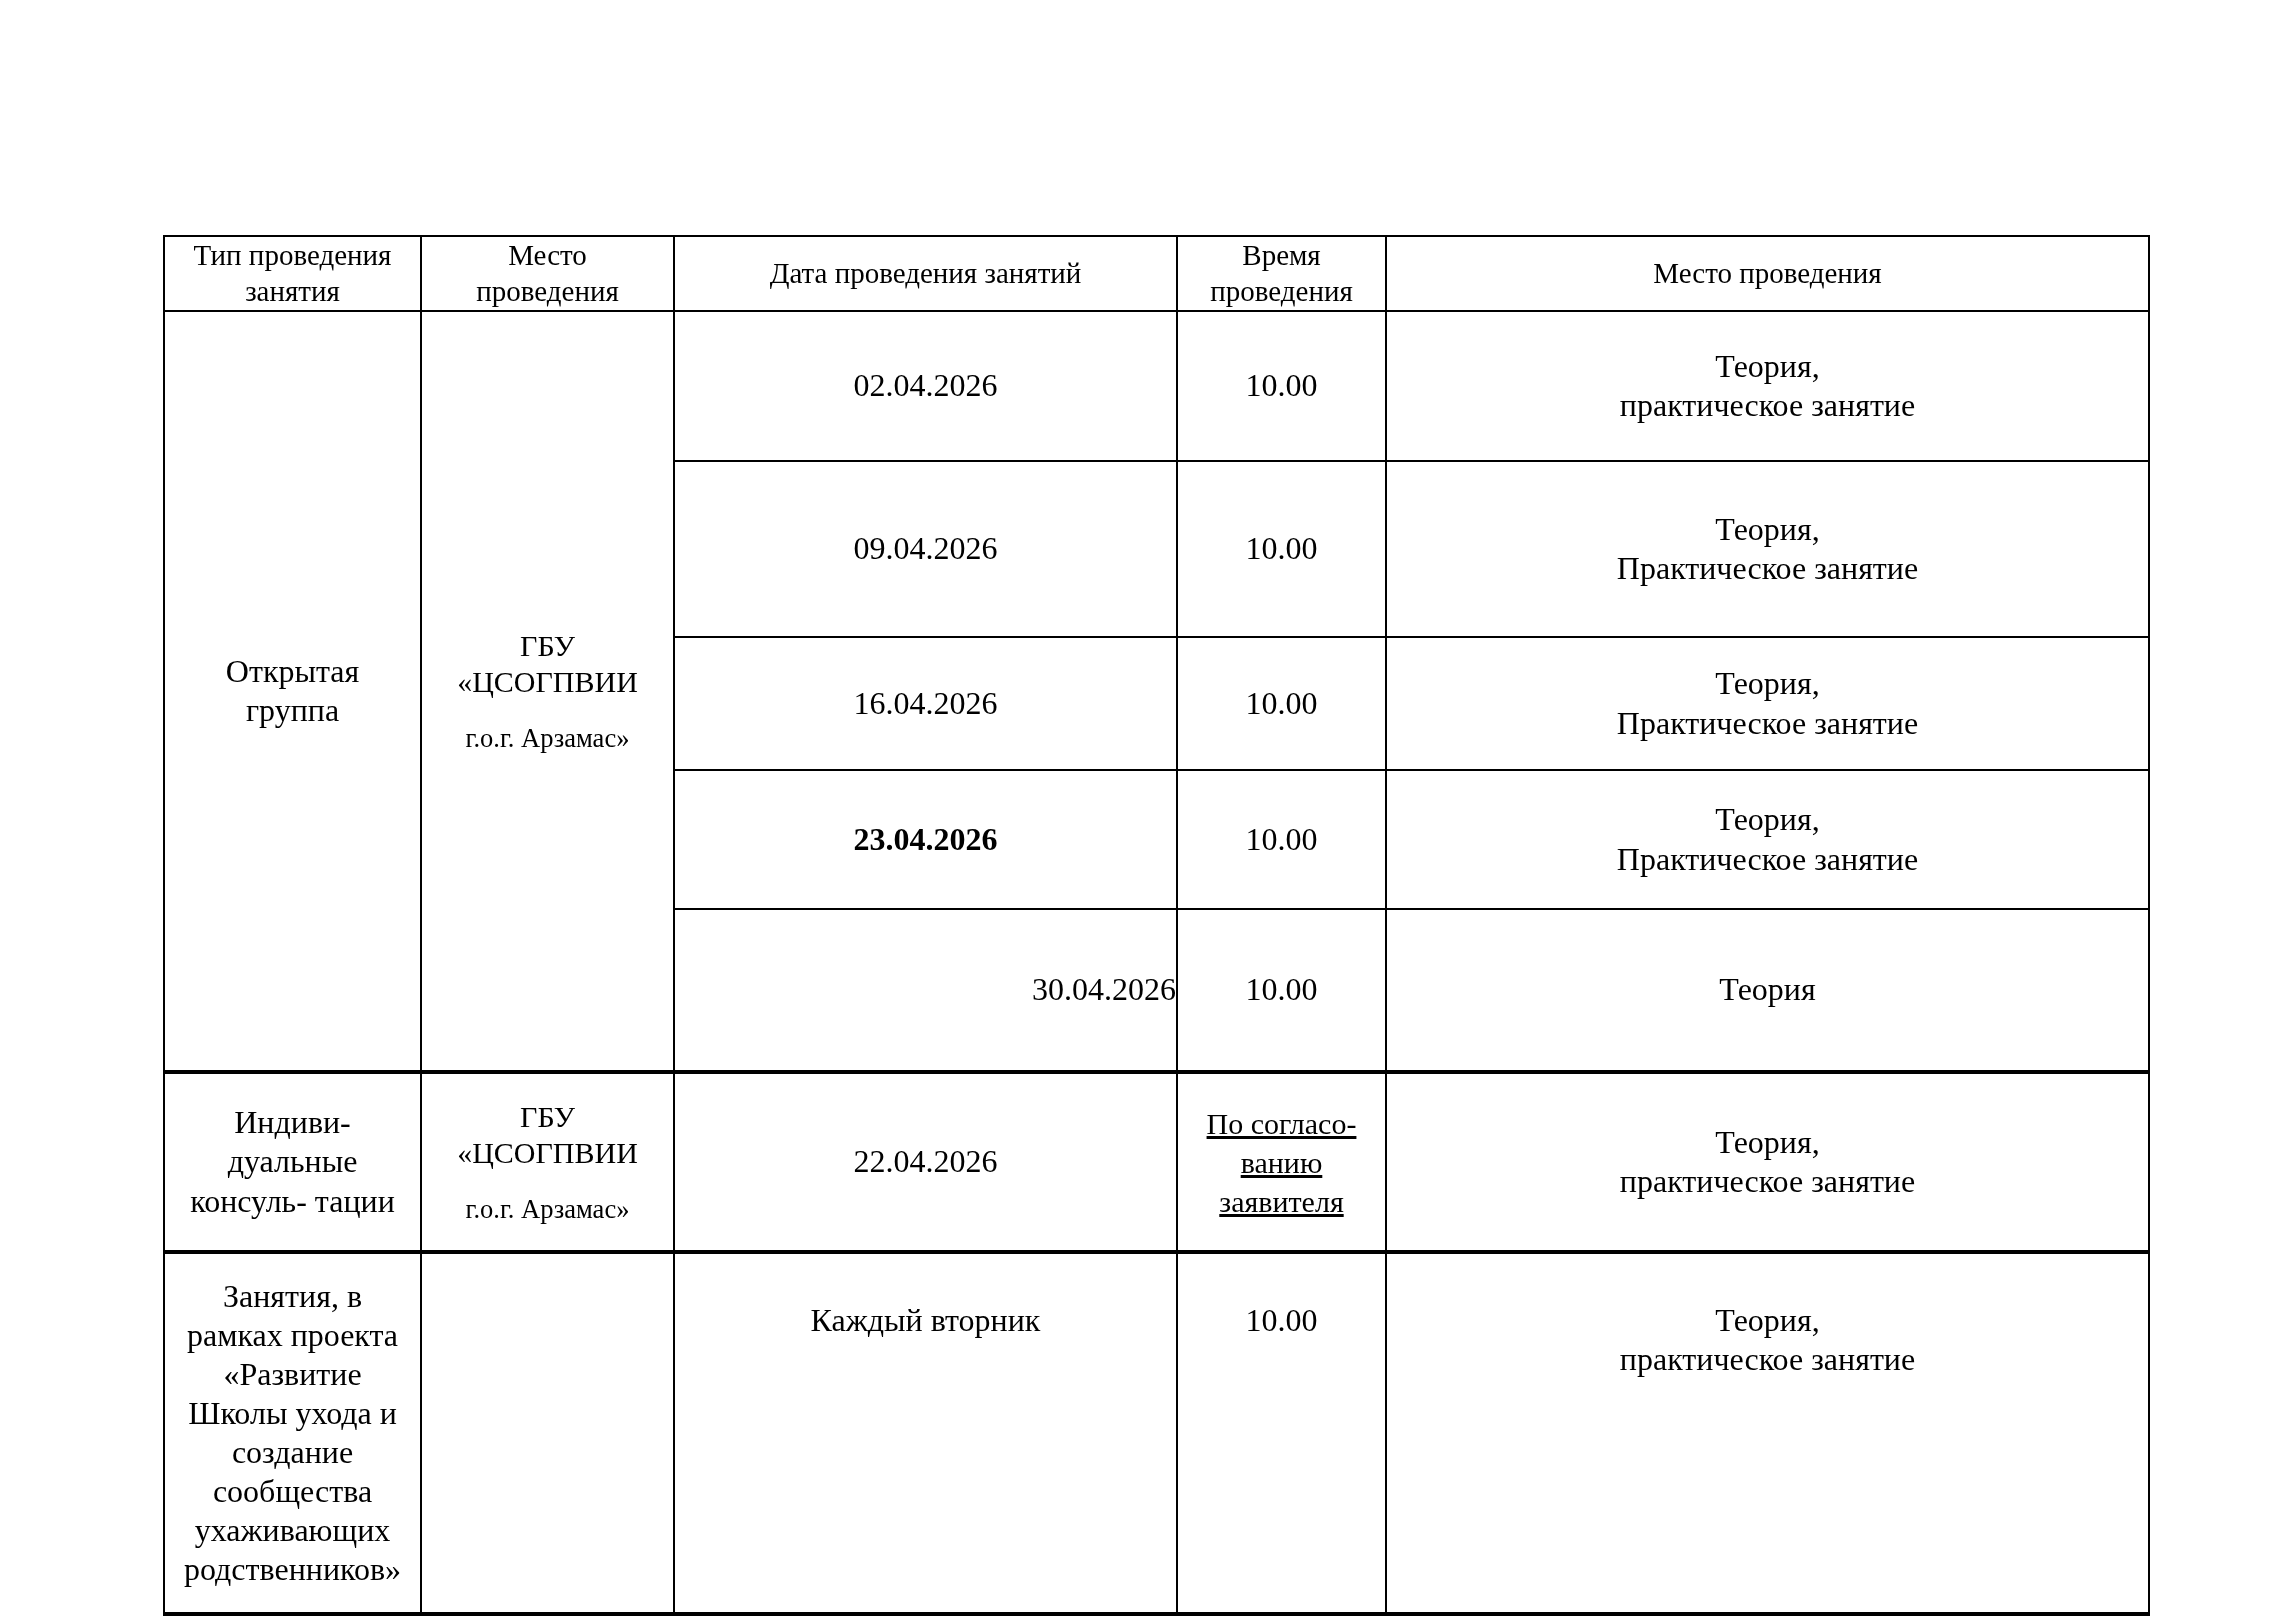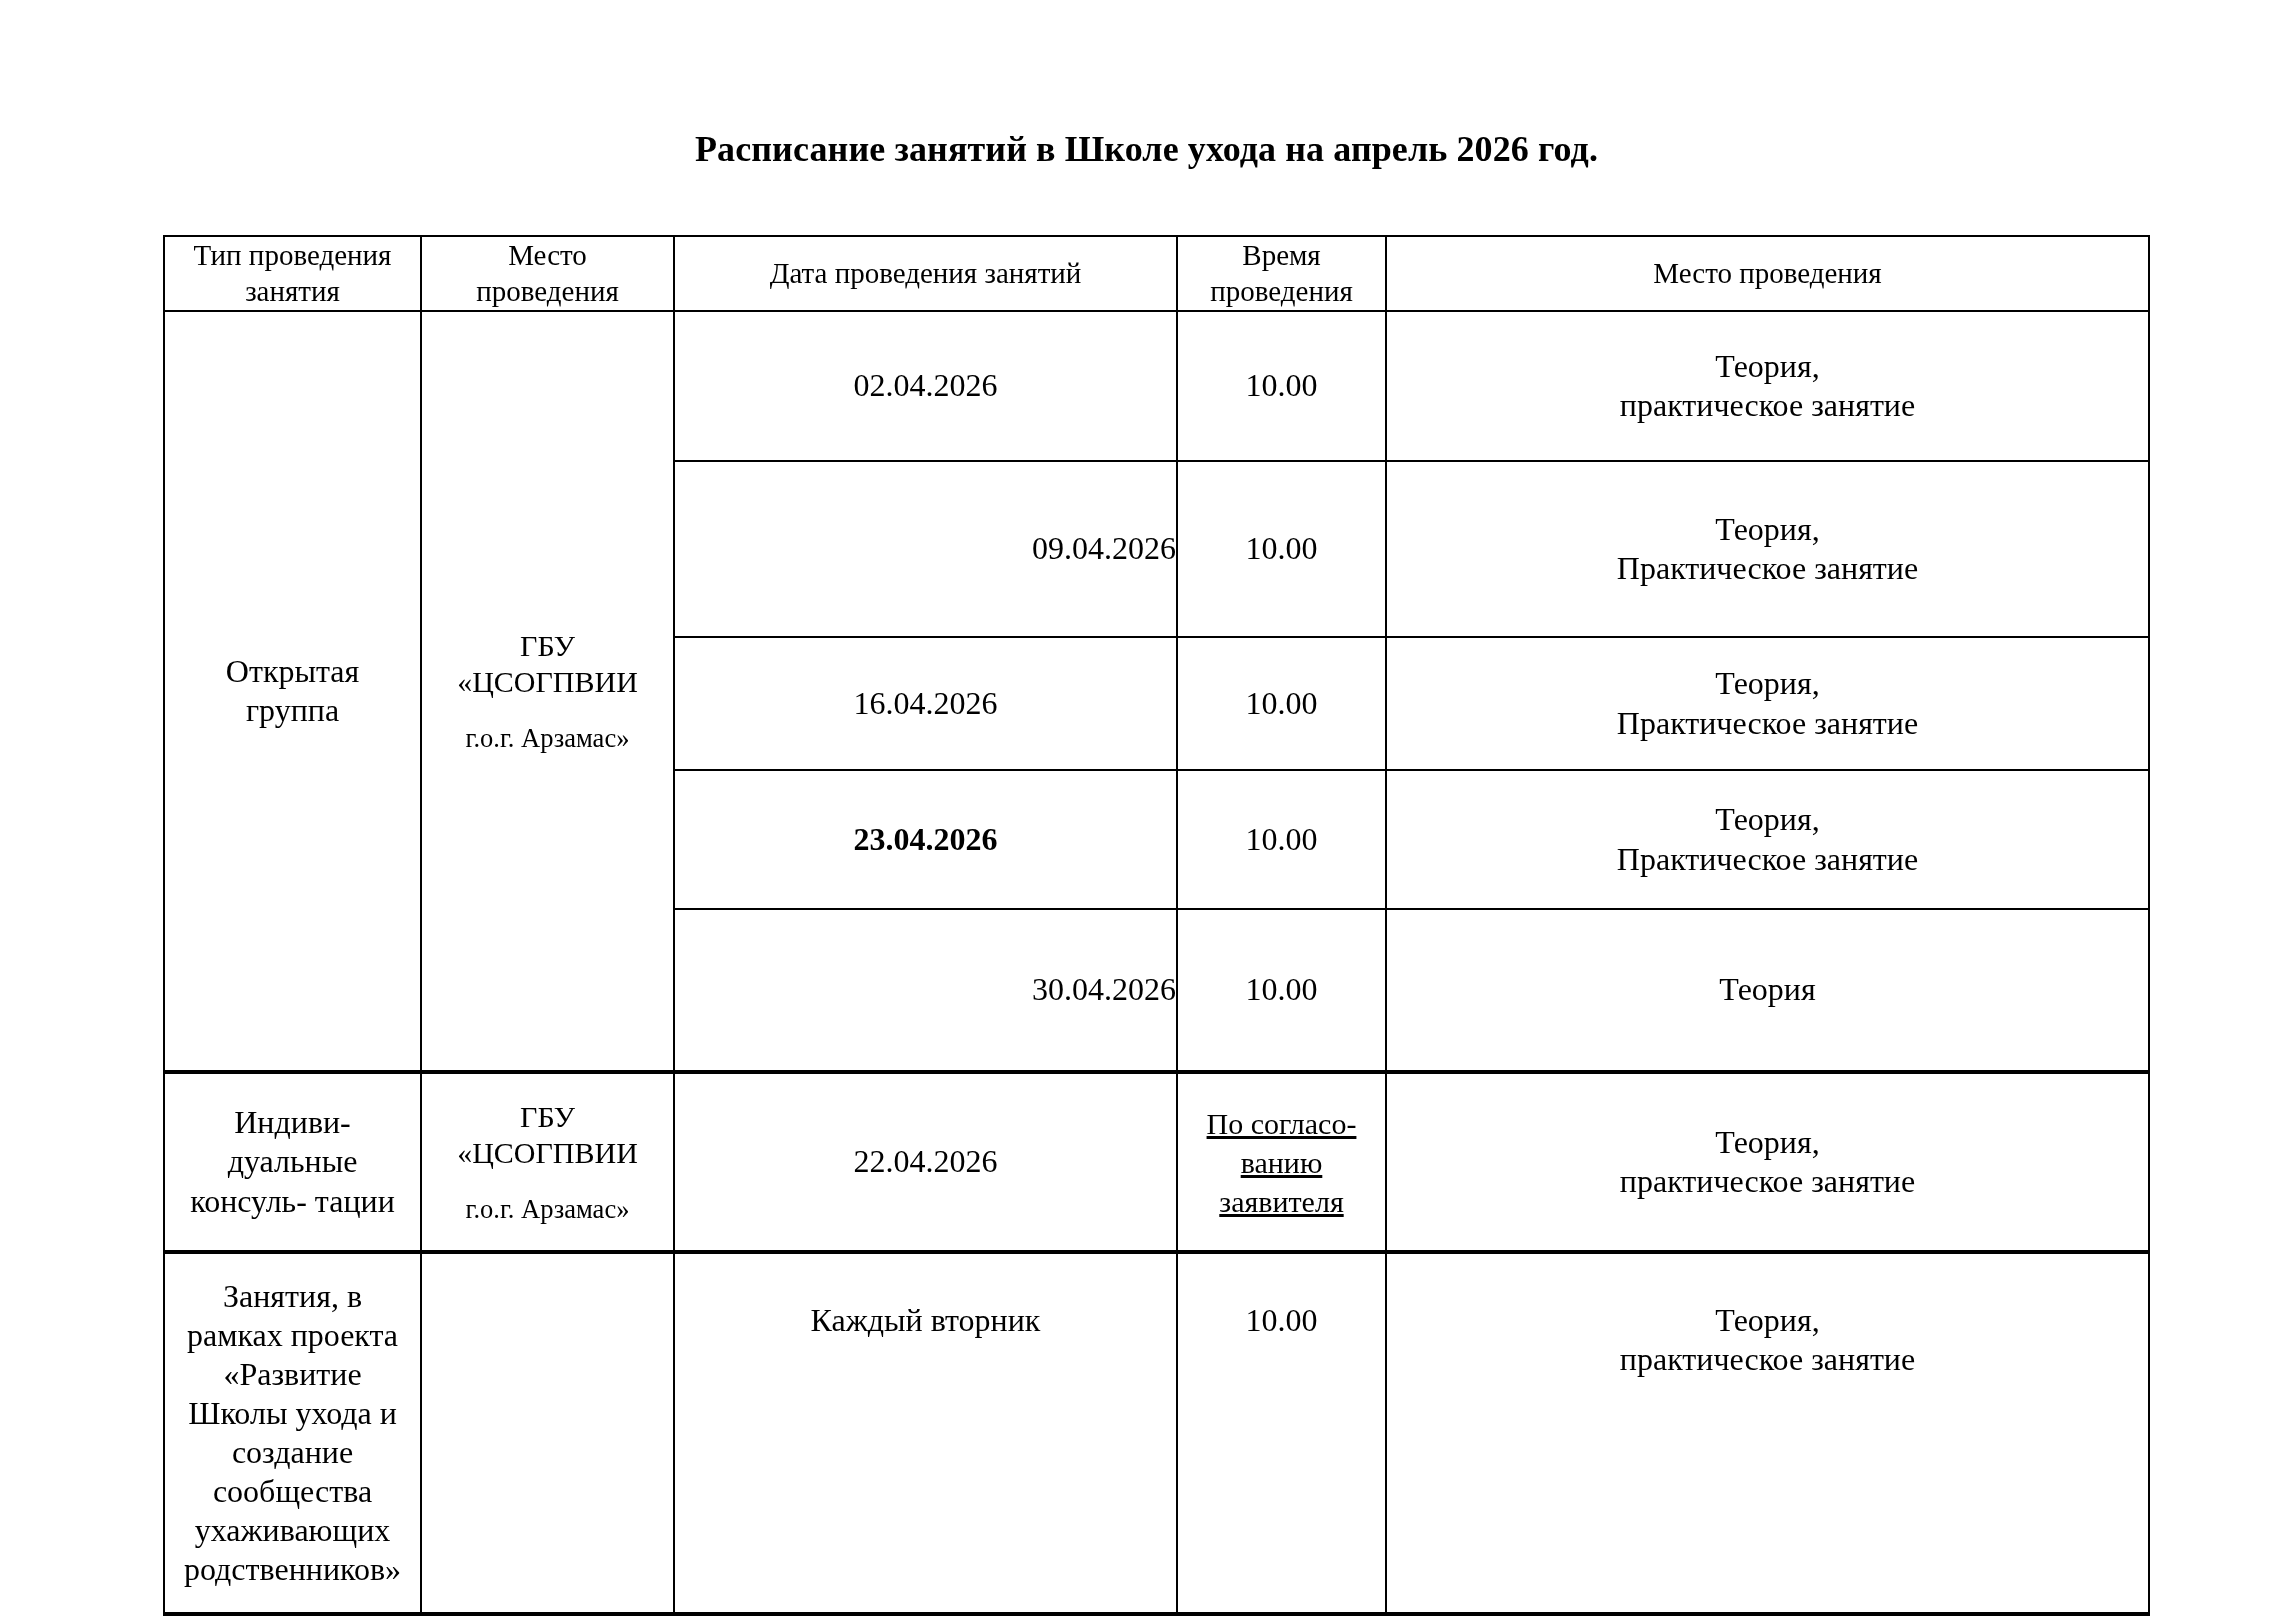--- a/index.html
+++ b/index.html
@@ -101,21 +101,20 @@
   .time-stack { font-size: 30px; line-height: 1.3; text-decoration: underline; }
 
   .nowrap { white-space: nowrap; }
   .empty { }
 </style>
 </head>
 <body>
 
 <div class="page">
 
-  <div class="doc-title">Расписание занятий в Школе ухода на апрель 2026 год.</div>
 
   <div class="table-wrap">
     <table class="sched">
       <colgroup>
         <col class="c1">
           <col class="c2">
           <col class="c3">
           <col class="c4">
           <col class="c5">
       </colgroup>
@@ -157,21 +156,21 @@
           </td>
           <td class="date-cell" style="height:148px;">02.04.2026</td>
           <td class="time-cell">10.00</td>
           <td class="form-cell">
             <div>Теория,</div>
             <div>практическое занятие</div>
           </td>
         </tr>
 
         <tr>
-          <td class="date-cell" style="height:174px;border-top:none;text-align:right;">09.04.2026</td>
+          <td class="date-cell" style="height:174px;border-top:none;">09.04.2026</td>
           <td class="time-cell" style="border-top:none;">10.00</td>
           <td class="form-cell" style="border-top:none;">
             <div>Теория,</div>
             <div>Практическое занятие</div>
           </td>
         </tr>
 
         <tr>
           <td class="date-cell" style="height:131px;border-top:none;margin-left:29px;">16.04.2026</td>
           <td class="time-cell" style="border-top:none;">10.00</td>

